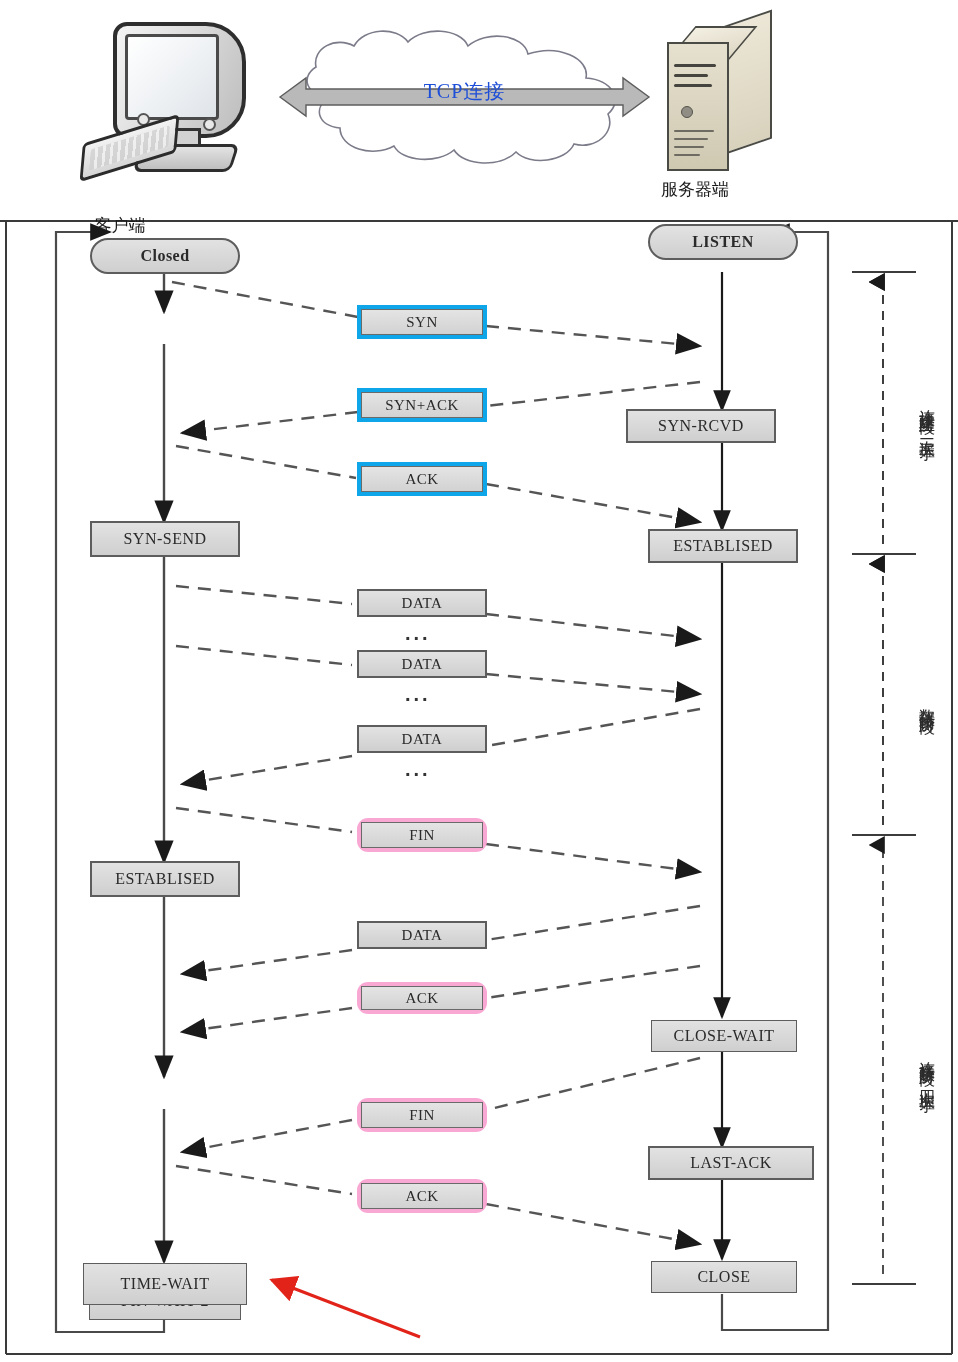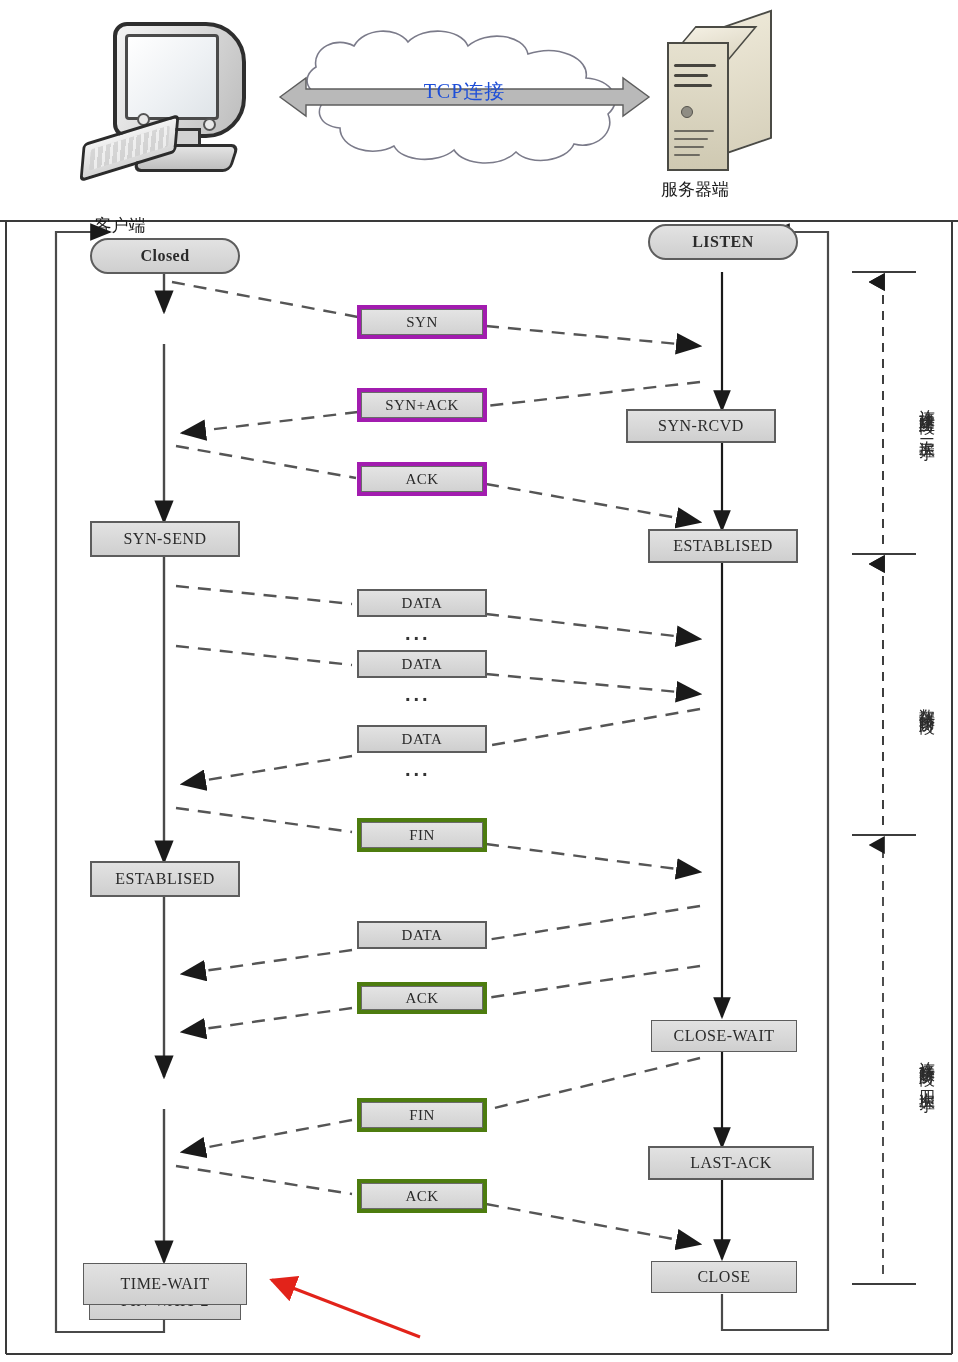--- a/index.html
+++ b/index.html
@@ -68,22 +68,22 @@
   .hl-teal{background:#0f7c7c;}
 
   .msg{position:absolute;box-sizing:border-box;
      font-family:"Liberation Serif", serif;font-size:15px;color:#2a2a2a;
      display:flex;align-items:center;justify-content:center;letter-spacing:.5px;}
   .msg.plain{background:linear-gradient(180deg,#e2e2e2,#cfcfcf);border:2px solid #5d5d5d;}
   .msg.framed{padding:4px;}
   .msg.framed > .inner{width:100%;height:100%;box-sizing:border-box;
      background:linear-gradient(180deg,#e4e4e4,#d2d2d2);border:1px solid #6a6a6a;
      display:flex;align-items:center;justify-content:center;}
-  .frame-red{background:#a21caf;}
-  .frame-blue{background:#4d7c0f;}
+  .frame-red{background:#0ea5e9;}
+  .frame-blue{background:#f9a8d4;border-radius:11px;}
 
   .ellipsis{position:absolute;font-size:20px;color:#333;letter-spacing:3px;
      font-family:"Liberation Sans", sans-serif;font-weight:bold;}
 
   .vlabel{position:absolute;width:28px;font-size:16px;line-height:1.08;
      color:#2b2b2b;text-align:center;
      font-family:"Liberation Sans", sans-serif;
      writing-mode:vertical-rl;text-orientation:upright;letter-spacing:2px;}
 </style>
 </head>

